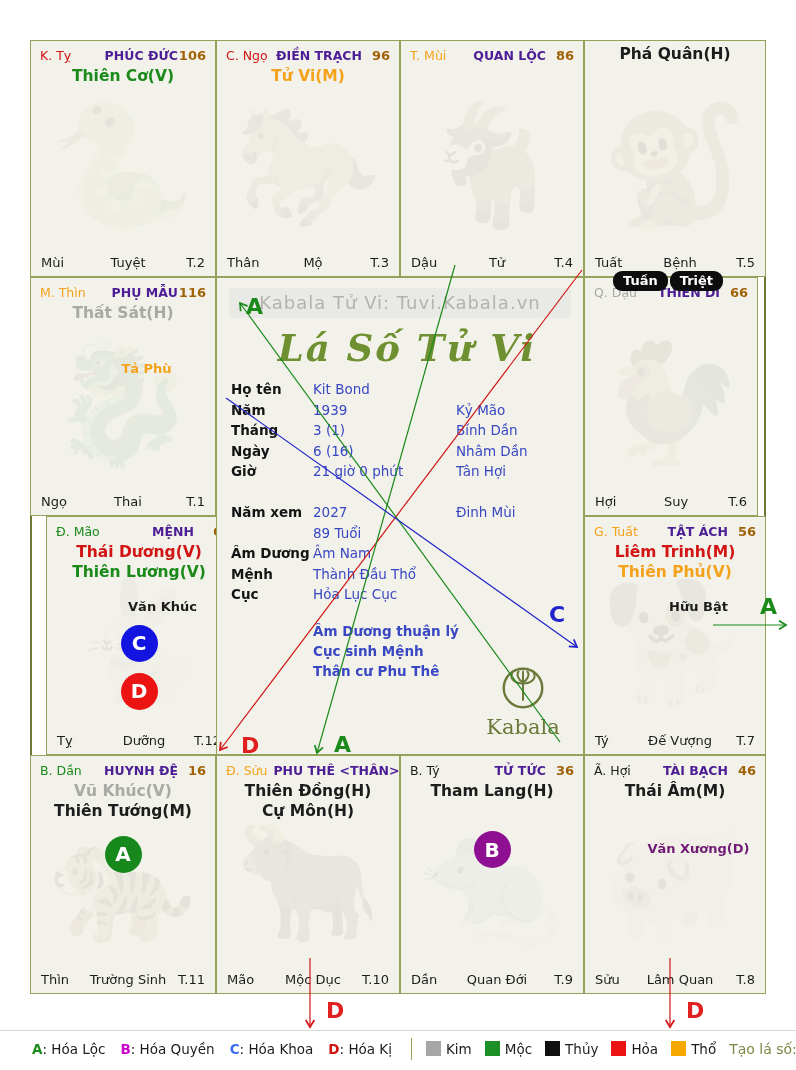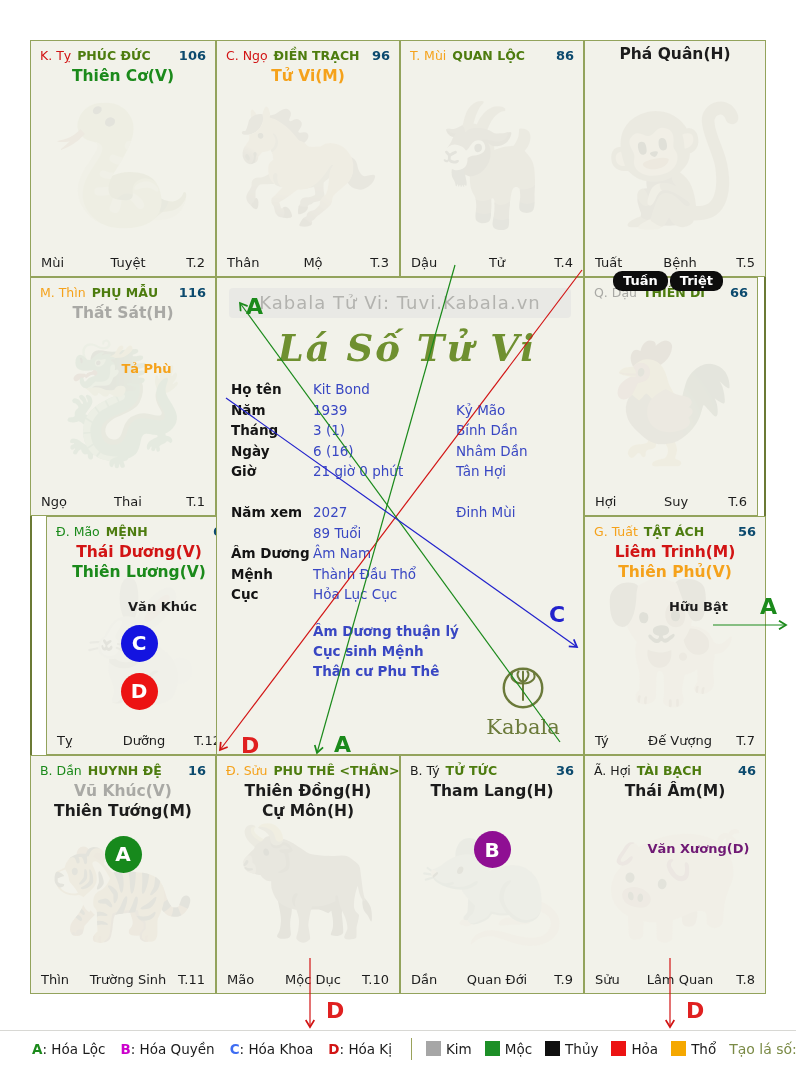--- a/index.html
+++ b/index.html
@@ -4,22 +4,22 @@
 <style>
   html,body{margin:0;padding:0;background:#fff;font-family:"DejaVu Sans","Liberation Sans",sans-serif;}
   .stage{position:relative;width:796px;height:1070px;background:#fff;overflow:hidden;}
   .grid{position:absolute;left:30px;top:40px;width:736px;height:954px;border:2px solid #6b7a35;box-sizing:border-box;}
   .cell{position:absolute;background:#f2f2ea;border:1px solid #93a35c;box-sizing:border-box;overflow:hidden;}
   .center{position:absolute;background:#f2f2ea;border:1px solid #93a35c;box-sizing:border-box;}
   .animal{position:absolute;left:0;top:14px;right:0;bottom:0;display:flex;align-items:center;justify-content:center;
           font-size:118px;opacity:0.07;filter:grayscale(0.6);pointer-events:none;}
   .chead{position:relative;display:flex;align-items:baseline;padding:7px 9px 0 9px;}
   .can{flex:0 0 auto;font-size:12.5px;font-weight:normal;margin-right:6px;white-space:nowrap;}
-  .pal{flex:1;text-align:left;font-size:12.5px;font-weight:bold;color:#4d7c0f;white-space:nowrap;}
-  .num{flex:0 0 28px;text-align:right;font-size:13px;font-weight:bold;color:#0c4a6e;}
+  .pal{flex:1;text-align:right;font-size:12.5px;font-weight:bold;color:#4c1d95;white-space:nowrap;}
+  .num{flex:0 0 28px;text-align:right;font-size:13px;font-weight:bold;color:#a16207;}
   .stars{position:relative;text-align:center;margin-top:3px;font-weight:bold;font-size:15.5px;line-height:1.32;}
   .star:empty{display:none;}
   .minor{position:relative;text-align:center;font-weight:bold;font-size:13px;margin-top:18px;padding-left:47px;}
   .minor:empty{display:none;}
   .badge{position:relative;width:37px;height:37px;border-radius:50%;margin:11px auto 0 auto;color:#fff;
          font-size:20px;font-weight:bold;display:flex;align-items:center;justify-content:center;}
   .badge:empty{display:none;}
   .cfoot{position:absolute;left:10px;right:10px;bottom:6px;display:flex;font-size:13px;color:#1c1c1c;}
   .fchi{flex:0 0 44px;text-align:left;}
   .fvan{flex:1;text-align:center;}

